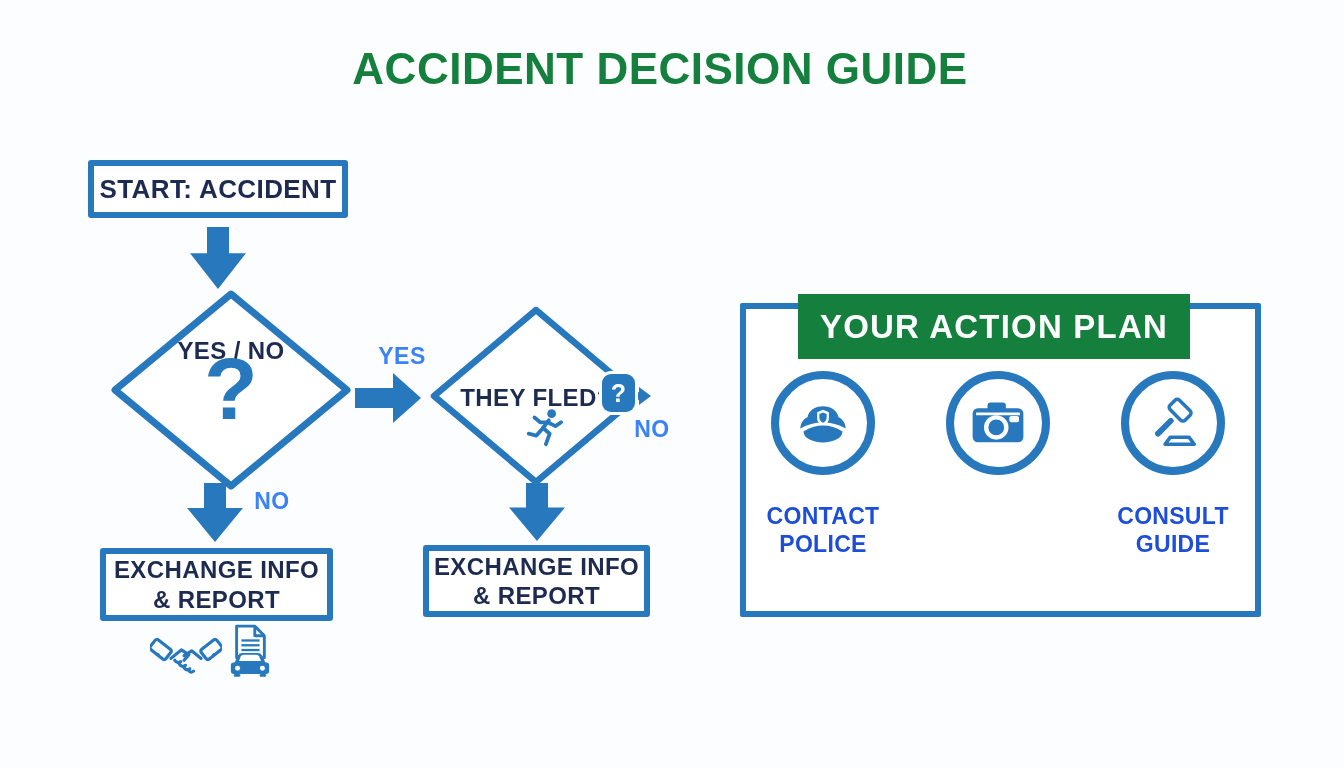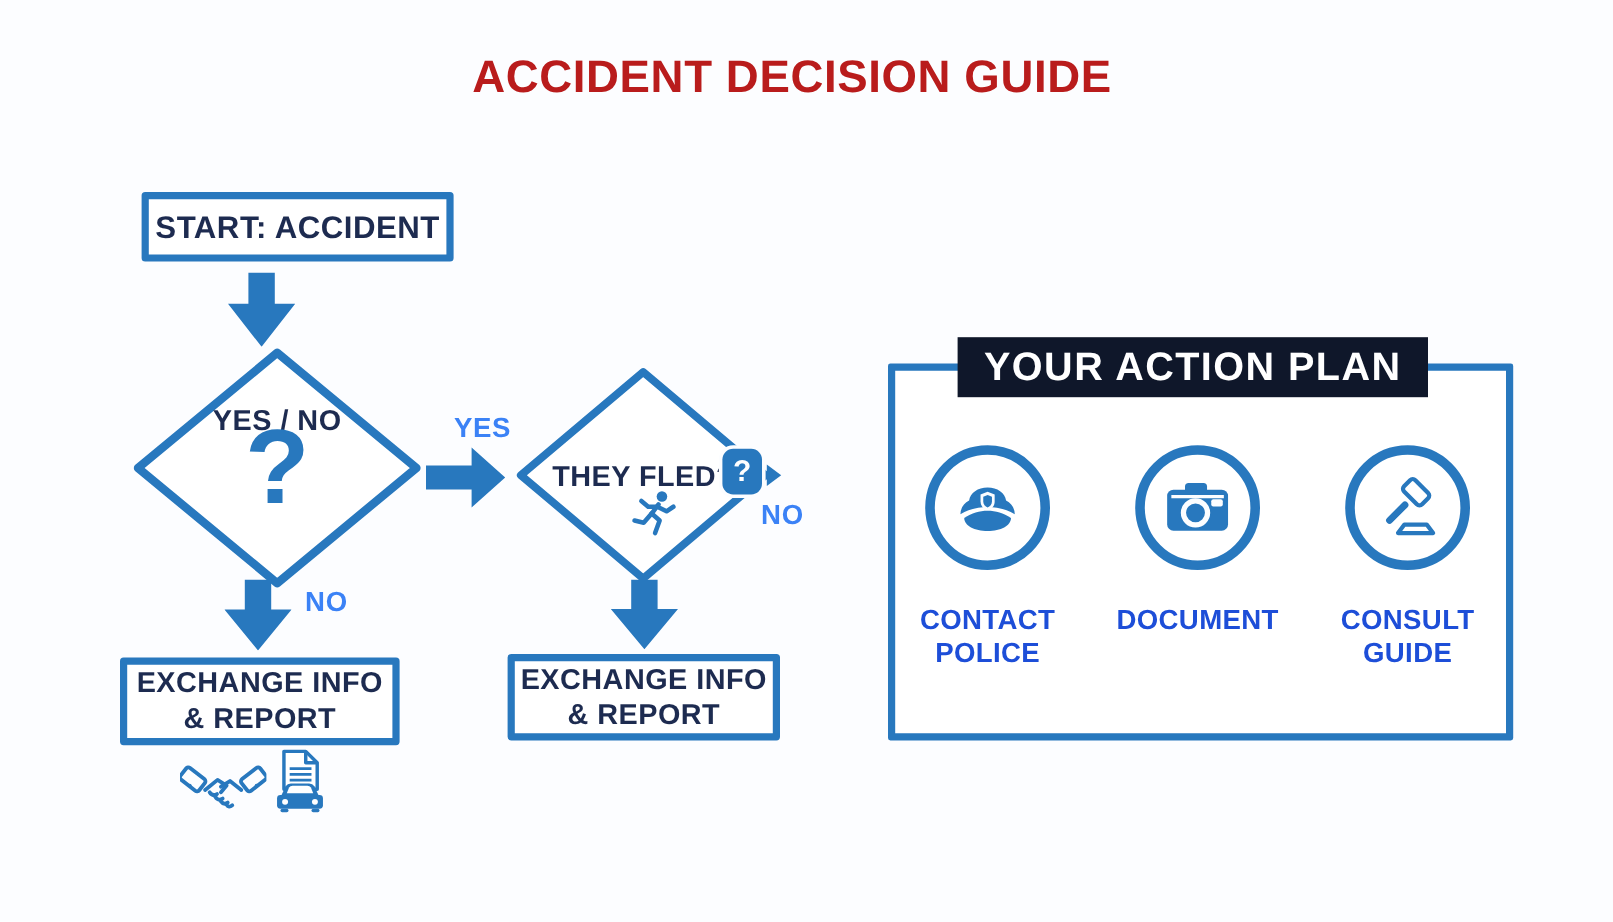--- a/index.html
+++ b/index.html
@@ -3,30 +3,30 @@
 <meta charset="utf-8">
 <style>
   html,body{margin:0;padding:0;}
   .canvas{
     position:relative;width:1344px;height:768px;overflow:hidden;
     background:#fcfdff;
     font-family:"Liberation Sans",sans-serif;
   }
   .title{
     position:absolute;left:0;top:44px;width:1320px;margin:0;
-    text-align:center;font-size:38px;font-weight:700;letter-spacing:.5px;
-    color:#b91c1c;
+    text-align:center;font-size:44px;font-weight:700;letter-spacing:.5px;
+    color:#15803d;
   }
   
   .flow-box{
     position:absolute;background:#fff;border:6px solid #2878be;border-radius:3px;
     display:flex;flex-direction:column;align-items:center;justify-content:center;
     color:#1d2b50;font-weight:700;text-align:center;letter-spacing:.4px;
   }
-  .start-box{left:88px;top:160px;width:248px;height:46px;font-size:26px;margin-left:30px;}
+  .start-box{left:88px;top:160px;width:248px;height:46px;font-size:26px;}
   .outcome-box{font-size:24px;line-height:1.22;}
   .outcome-1{left:100px;top:548px;width:221px;height:61px;}
   .outcome-2{left:423px;top:545px;width:215px;height:60px;}
   .arrow-svg{position:absolute;}
   .diamond{position:absolute;}
   .diamond svg.shape{position:absolute;left:0;top:0;}
   .d-label{
     position:absolute;left:0;width:100%;text-align:center;line-height:1;
     font-size:24px;font-weight:700;color:#1d2b50;letter-spacing:.4px;
   }
@@ -55,22 +55,22 @@
   .yes-1{left:370px;top:345px;}
   .no-1{left:240px;top:490px;}
   .no-2{left:620px;top:418px;}
   .mini-icon{position:absolute;}
   
   .panel{
     position:absolute;left:740px;top:303px;width:509px;height:302px;
     border:6px solid #2878be;border-radius:2px;background:#fff;
   }
   .banner{
-    position:absolute;left:798px;top:281px;width:392px;height:50px;
-    background:#0f172a;display:flex;align-items:center;justify-content:center;
+    position:absolute;left:798px;top:294px;width:392px;height:65px;
+    background:#15803d;display:flex;align-items:center;justify-content:center;
     color:#fff;font-size:33px;font-weight:700;letter-spacing:1.2px;z-index:2;
   }
   .action-item{position:absolute;top:371px;width:150px;}
   .item-0{left:748px;} .item-1{left:923px;} .item-2{left:1098px;}
   .circle{
     width:88px;height:88px;border:8px solid #2878be;border-radius:50%;
     margin:0 auto;background:#fff;
     display:flex;align-items:center;justify-content:center;
   }
   .action-label{
@@ -205,21 +205,20 @@
     <div class="circle">
       <svg width="56" height="44" viewBox="0 0 64 50">
         <rect x="20" y="1.5" width="21" height="11" rx="3.5" fill="#2878be"></rect>
         <rect x="3" y="8" width="58" height="39" rx="6" fill="#2878be"></rect>
         <line x1="7" y1="14.5" x2="57" y2="14.5" stroke="#fcfdff" stroke-width="3"></line>
         <rect x="45" y="17" width="11" height="7" rx="2" fill="#fcfdff"></rect>
         <circle cx="30" cy="30" r="11.5" fill="none" stroke="#fcfdff" stroke-width="5"></circle>
       </svg>
     </div>
     <div class="action-label">
-      <span>DOCUMENT</span>
     </div>
   </div>
 
   <div class="action-item item-2">
     <div class="circle">
       <svg width="54" height="54" viewBox="0 -3 60 61">
         <g fill="none" stroke="#2878be" stroke-width="4" stroke-linecap="round" stroke-linejoin="round">
           <rect x="26" y="5.5" width="24" height="15" rx="3.5" transform="rotate(45 38 13)"></rect>
           <line x1="27.5" y1="25" x2="13" y2="39.5" stroke-width="6.5"></line>
           <path d="M27 43.5 H48 L54 51.5 H21 Z"></path>

